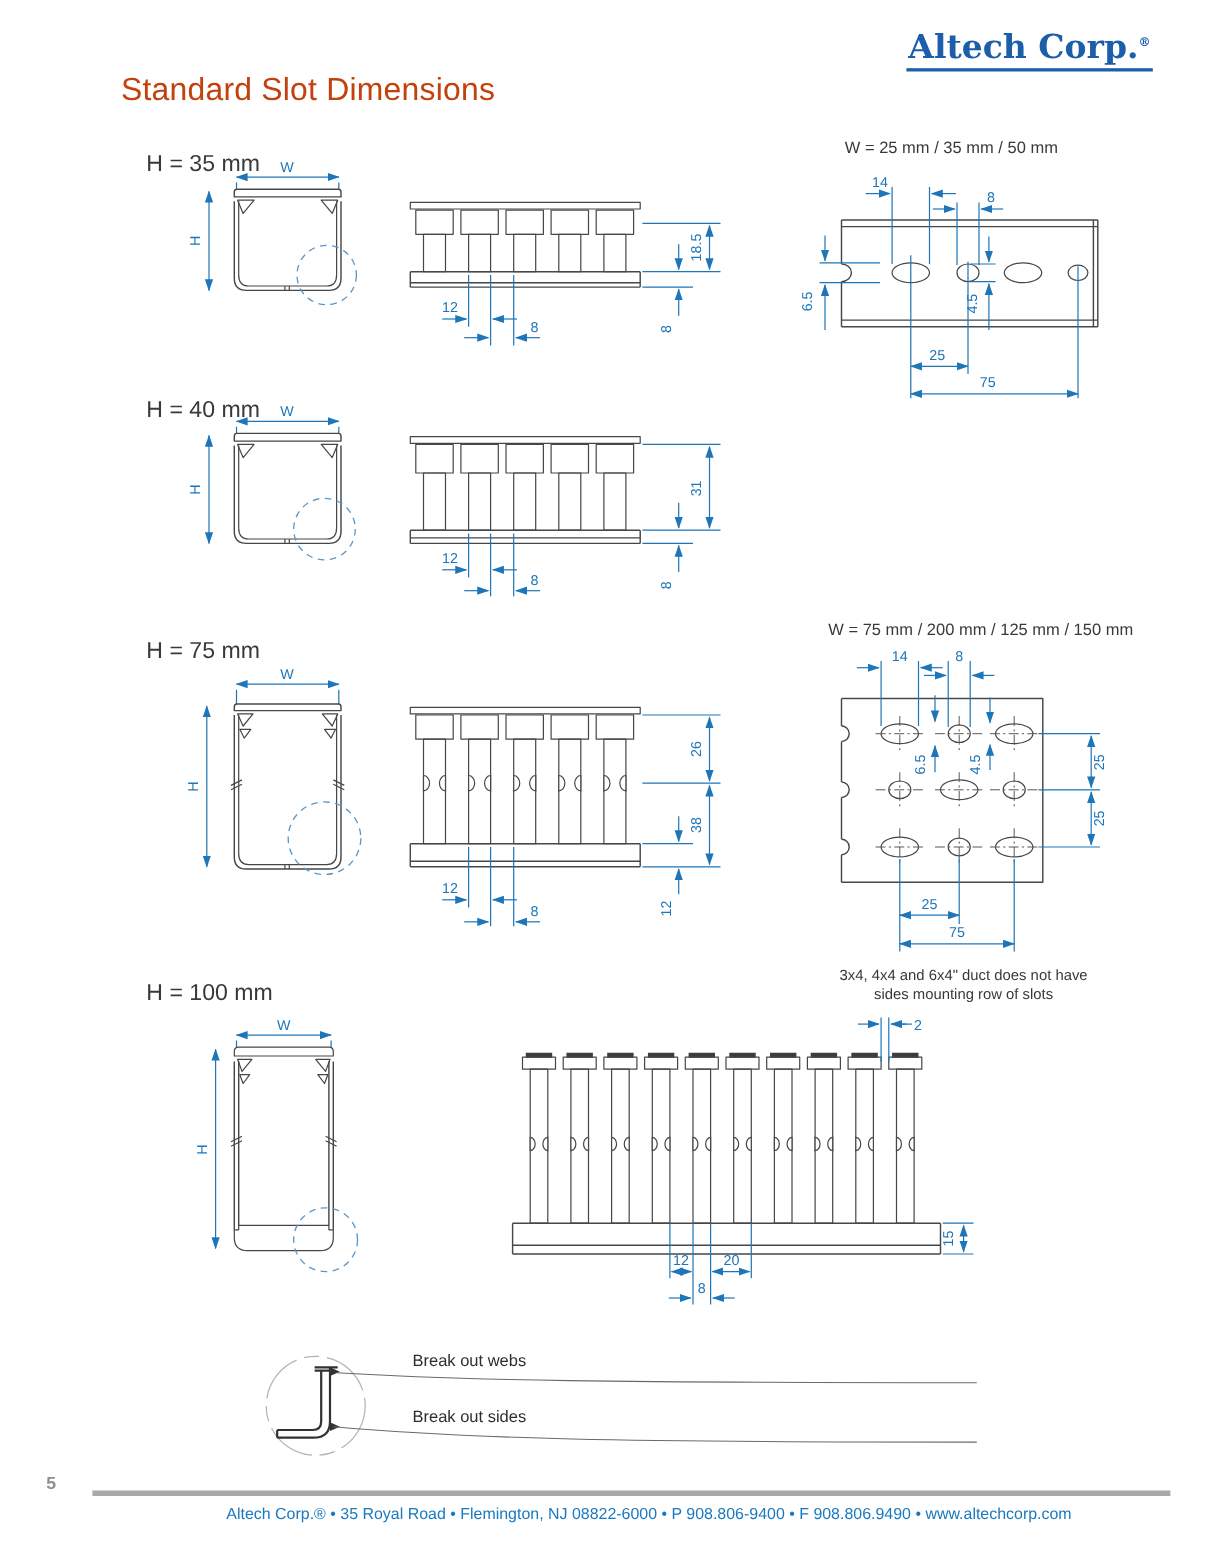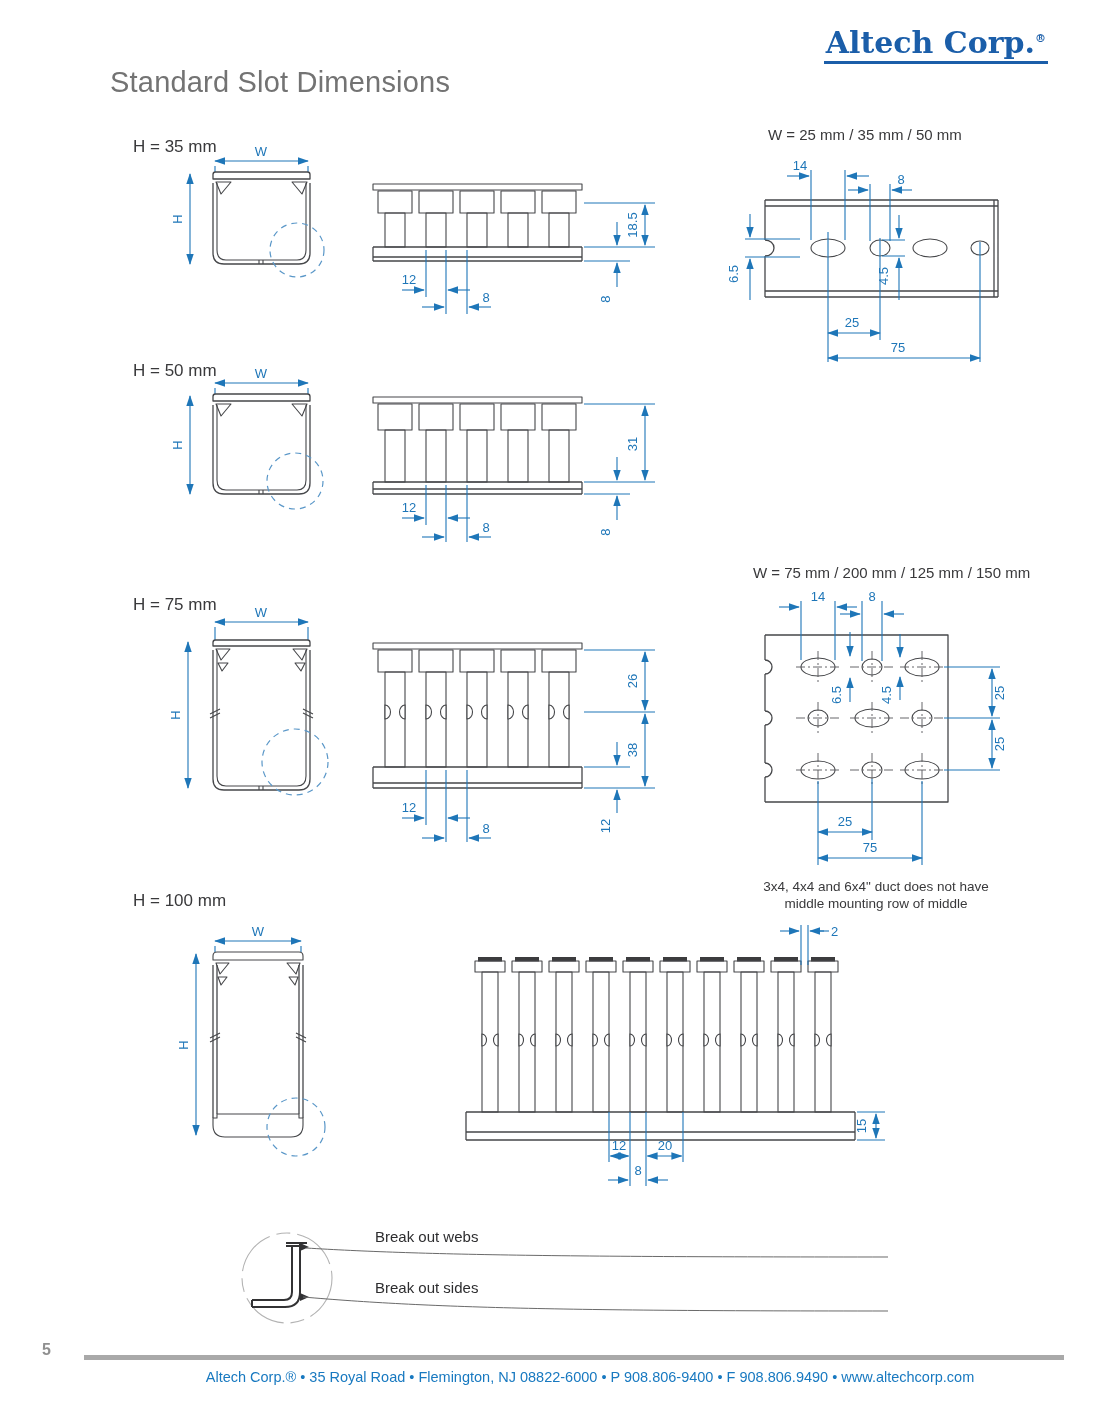--- a/index.html
+++ b/index.html
@@ -1,24 +1,24 @@
 <!DOCTYPE html>
 <html><head>
 <meta charset="utf-8">
 <style>
   html,body { margin:0; padding:0; background:#ffffff; }
   body { width:1100px; height:1422px; position:relative;
          font-family:"Liberation Sans",sans-serif; color:#39393b; }
   .abs { position:absolute;text-align:center; }
-  #title { left:110px; top:66px; font-size:29px; color:#737373; letter-spacing:0.2px; }
+  #title { left:110px; top:66px; font-size:29px; color:#c2410c; letter-spacing:0.2px; }
   #logo  { top:22px; right:52px; font-family:"DejaVu Serif",serif; font-weight:bold;
            font-size:30px; color:#1b5ea9; border-bottom:3px solid #1b5ea9;
            padding:0 2px 1px 2px; line-height:34px; }
   #logo sup { font-size:11px; }
-  .seclabel { font-size:17px; color:#39393b; }
+  .seclabel { font-size:21px; color:#39393b; }
   .railtitle { font-size:15px; color:#39393b; }
   #note { left:752px; top:878px; width:248px; text-align:center; font-size:13.5px;
           line-height:17px; color:#39393b; }
   #page-num { left:42px; top:1341px; font-size:16px; font-weight:bold; color:#8f8f8f; }
   #footer-bar { left:84px; top:1355px; width:980px; height:5px; background:#a9a9a9; }
   #footer-line { left:100px; top:1369px; width:980px; text-align:center;
                  font-size:14.5px; color:#1879c0; }
   svg { position:absolute; left:0; top:0; }
   svg text { font-family:"Liberation Sans",sans-serif; }
   .dk  { stroke:#46474a; stroke-width:1.3; fill:none; stroke-linejoin:round; }
@@ -268,25 +268,25 @@
     <text class="lbl" x="375" y="1242">Break out webs</text>
     <text class="lbl" x="375" y="1293">Break out sides</text>
   </g>
 </svg>
 
 <div id="logo" class="abs"><span>Altech Corp.</span><sup>®</sup></div>
 <div id="title" class="abs">Standard Slot Dimensions</div>
 
 <div class="abs seclabel" style="left:133px; top:137px;">H = 35 mm</div>
 <div class="abs railtitle" style="left:768px; top:126px;">W = 25 mm / 35 mm / 50 mm</div>
-<div class="abs seclabel" style="left:133px; top:361px;">H = 50 mm</div>
+<div class="abs seclabel" style="left:133px; top:361px;">H = 40 mm</div>
 <div class="abs railtitle" style="left:753px; top:564px;">W = 75 mm / 200 mm / 125 mm / 150 mm</div>
-<div class="abs seclabel" style="left:133px; top:595px;">H = 75 mm</div>
+<div class="abs seclabel" style="left:133px; top:580px;">H = 75 mm</div>
 <div class="abs seclabel" style="left:133px; top:891px;">H = 100 mm</div>
 
 <div id="note" class="abs">
   <span>3x4, 4x4 and 6x4" duct does not have</span><br>
-  <span>middle mounting row of middle</span>
+  <span>sides mounting row of slots</span>
 </div>
 
 <div id="page-num" class="abs">5</div>
 <div id="footer-bar" class="abs"></div>
 <div id="footer-line" class="abs">Altech Corp.® • 35 Royal Road • Flemington, NJ 08822-6000 • P 908.806-9400 • F 908.806.9490 • www.altechcorp.com</div>
 
 </body></html>

